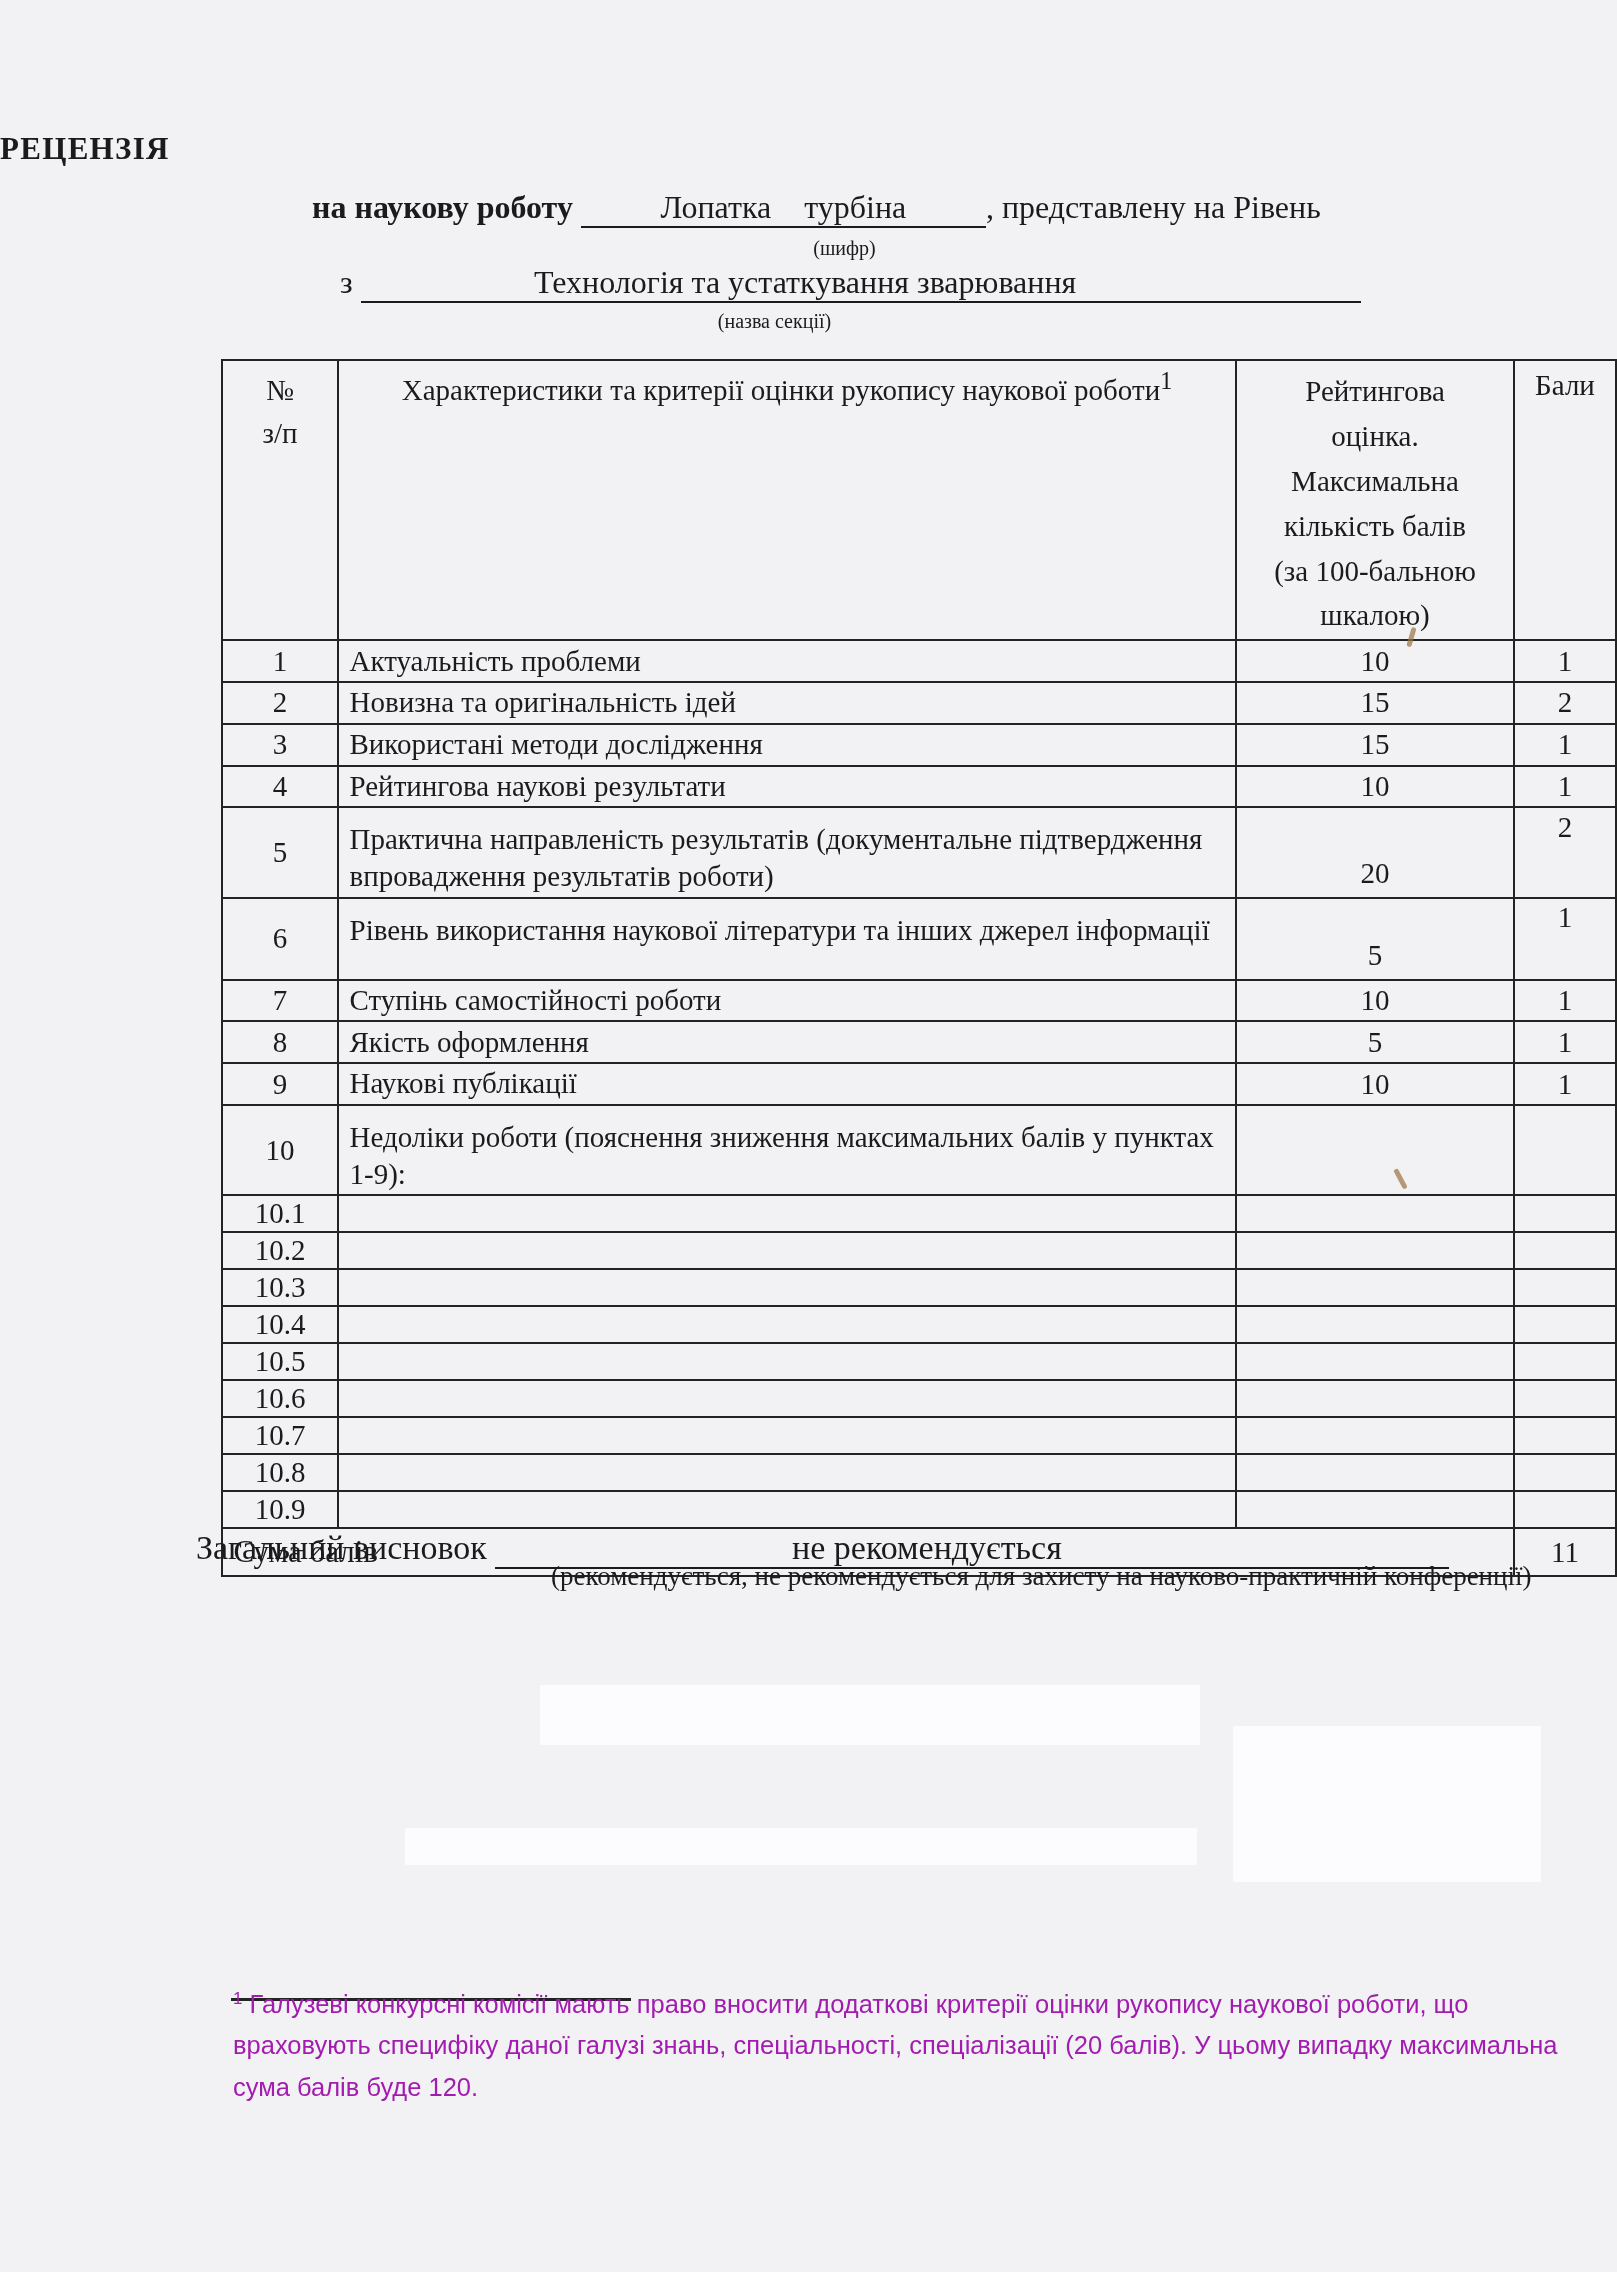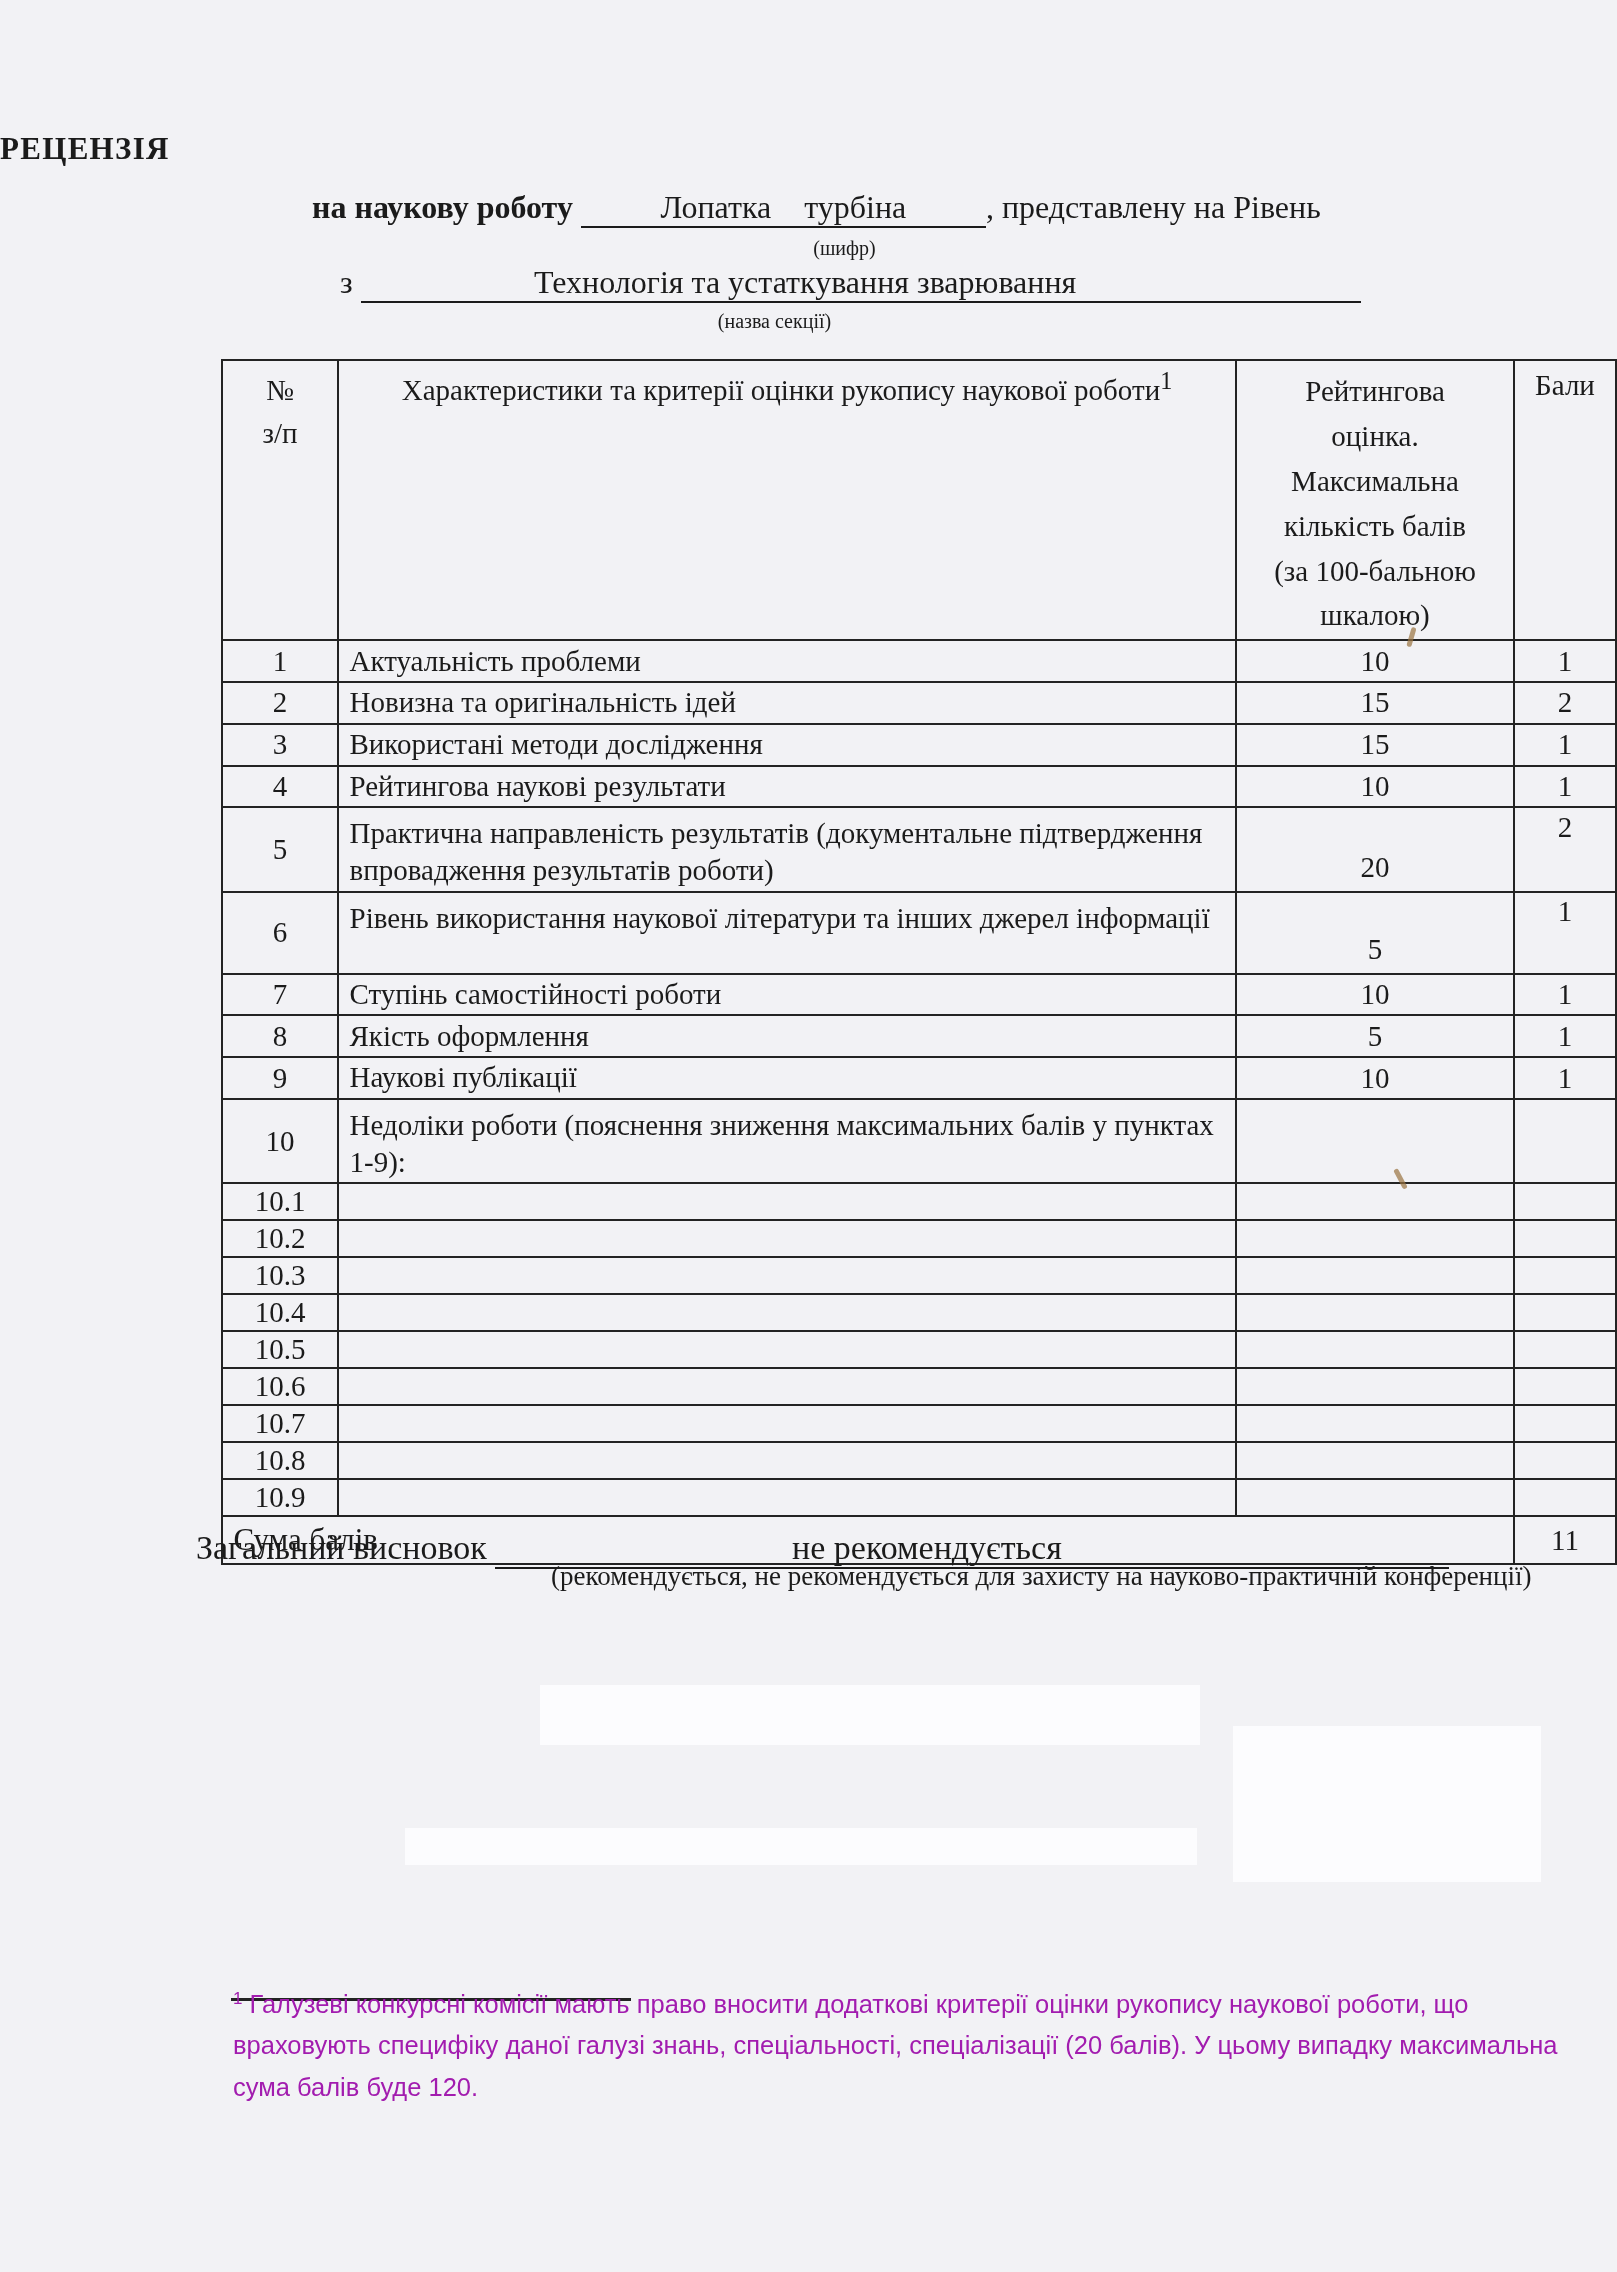--- a/index.html
+++ b/index.html
@@ -32,21 +32,21 @@
   th.col-rating{text-align:center;white-space:pre-line;line-height:1.55;}
   th.col-score{text-align:center;}
 
   td.num{text-align:center;}
   td.text{padding:1.3px 10.5px;line-height:1.28;}
   td.rating{text-align:center;}
   td.score{text-align:center;}
   tr.r-simple{height:37px;}
   tr.r-tall5{height:77px;} tr.r-tall6{height:82px;} tr.r-tall10{height:78px;}
   tr.r-sub{height:35px;margin-left:28px;}
-  tr.top-text td.text{vertical-align:top;padding-top:7px;}
+  tr.top-text td.text{vertical-align:top;padding-top:13px;}
   tr.rating-bottom td.rating{vertical-align:bottom;padding-bottom:6.5px;}
   tr.rating-bottom td.score{vertical-align:top;padding-top:2.6px;}
   tr.r-sum{height:48px;}
   td.sum-label{padding-left:10.5px;font-size:31px;}
 
   .conclusion{position:absolute;top:1529px;left:196px;font-size:34px;white-space:nowrap;}
   .blank-conclusion{width:954px;box-sizing:border-box;padding-right:91px;}
   .caption-conclusion{top:1561px;left:551px;font-size:27px;white-space:nowrap;}
 
   .whiteout{position:absolute;background:#fcfcfe;}

